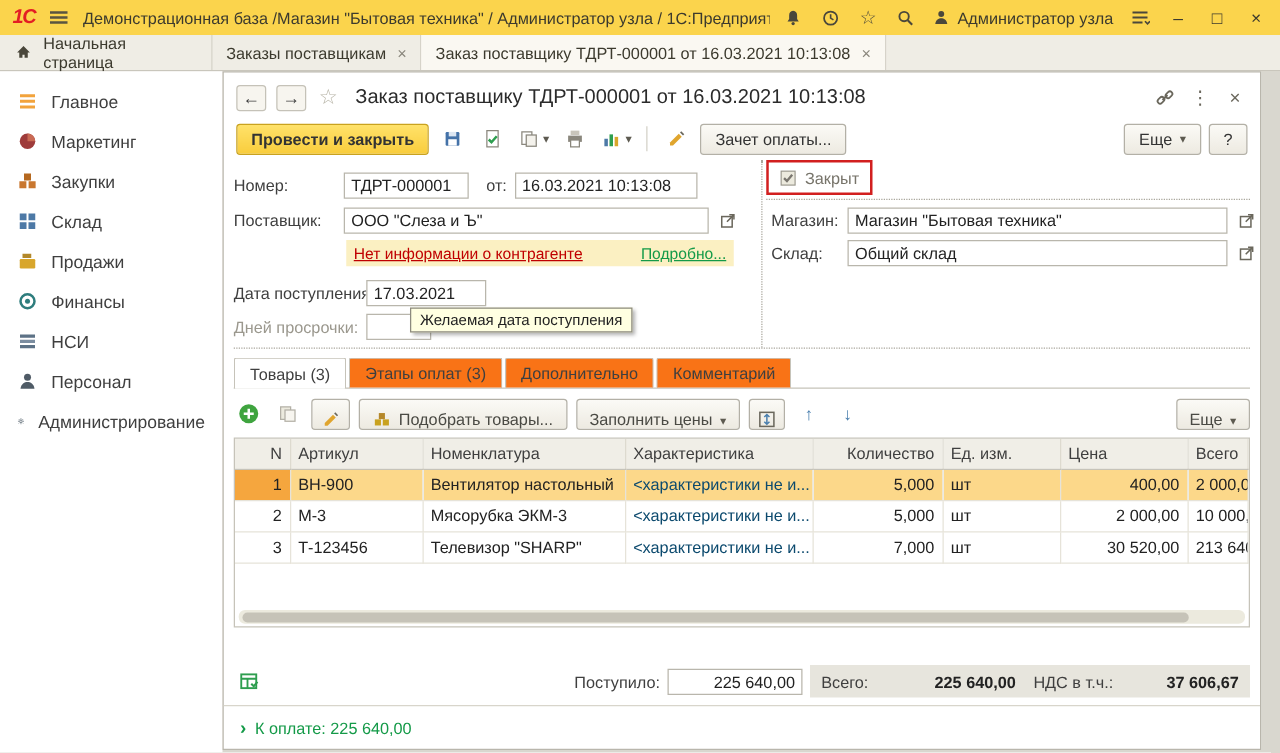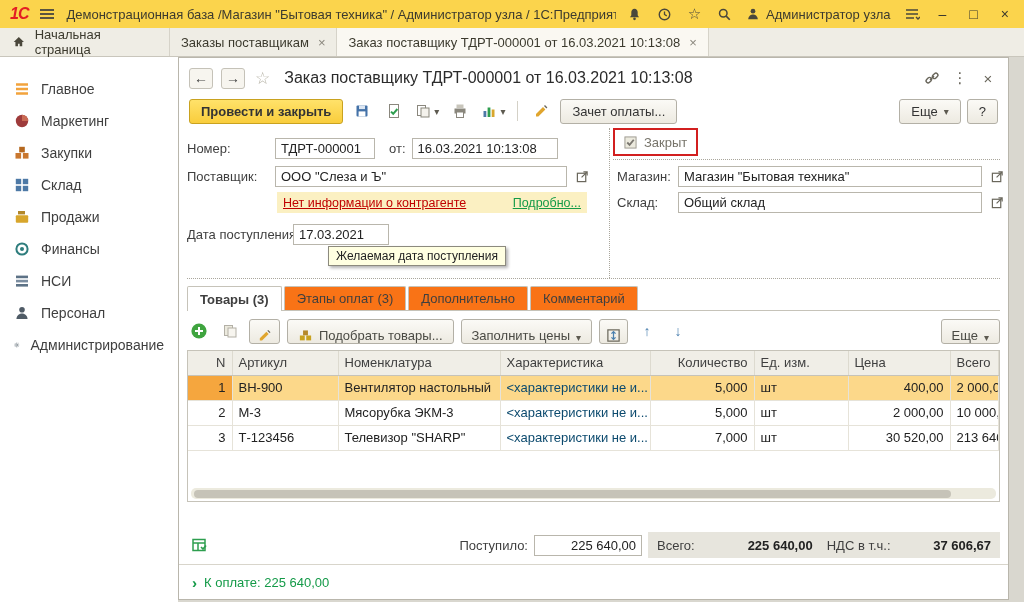--- a/index.html
+++ b/index.html
@@ -21,21 +21,21 @@
   
   .tabbar{height:29px;background:#efede5;display:flex;align-items:stretch;border-bottom:1px solid #c9c6bc}
   .home{width:170px;display:flex;align-items:center;gap:9px;padding:0 12px;border-right:1px solid #d6d3c9;color:#3c3a2e}
   .wtab{display:flex;align-items:center;gap:9px;padding:0 11px;border-right:1px solid #d6d3c9;color:#3c3a2e;white-space:nowrap}
   .wtab.active{background:#faf8f2}
   .tclose{color:#8a877d;font-size:13px}
 
   
   .appbody{display:flex;height:545px}
   .sidebar{width:178px;background:#fff;padding-top:8px}
-  .snav{display:flex;align-items:flex-end;gap:11px;height:32px;padding:0 14px;font-size:14px;color:#3f3f3f;cursor:pointer}
+  .snav{display:flex;align-items:center;gap:11px;height:32px;padding:0 14px;font-size:14px;color:#3f3f3f;cursor:pointer}
   .main{flex:1;position:relative}
   .panel{position:absolute;left:0;top:0;width:831px;height:543px;background:#fff;border:1px solid #b9b6ac}
 
   
   .fh{position:absolute;top:4px;left:10px;right:10px;height:32px;display:flex;align-items:center;gap:8px}
   .navarr{width:24px;height:21px;display:flex;align-items:center;justify-content:center;border:1px solid #c5c2b8;border-radius:3px;background:#f7f5ef;font-size:14px;font-weight:bold;color:#3f3f3f}
   .fstar{color:#b8b5a8;font-size:17px;margin:0 2px}
   .ftitle{font-size:16px;color:#2b2b2b;white-space:nowrap;margin-left:4px}
   .spring{flex:1}
   .fh-ic{width:20px;height:20px;display:flex;align-items:center;justify-content:center;color:#6a675c;font-size:15px}
@@ -64,21 +64,21 @@
   .dislabel{color:#77746a}
   .bluelink{color:#2e7db0;white-space:nowrap}
   .warnbox{position:absolute;left:90px;top:64px;width:310px;height:21px;background:#fbf0c2;display:flex;align-items:center;justify-content:space-between;padding:0 6px}
   .warnlink{color:#c00000;text-decoration:underline;font-size:12.5px;white-space:nowrap}
   .greenlink{color:#149a48;text-decoration:underline;font-size:12.5px;white-space:nowrap}
   .tooltip{position:absolute;left:141px;top:118px;background:#ffffe1;border:1px solid #8c8a7e;box-shadow:2px 2px 3px rgba(0,0,0,.3);padding:2px 7px;font-size:12px;color:#222;z-index:3;white-space:nowrap}
 
   
   .dtabs{position:absolute;top:228px;left:8px;right:8px;height:25px;display:flex;align-items:flex-end;border-bottom:1px solid #c6c3b9}
   .dtab{height:24px;display:flex;align-items:center;padding:0 12px;border:1px solid #c6c3b9;border-bottom:none;background:#f97316;margin-right:2px;border-radius:2px 2px 0 0;color:#3f3f3f;white-space:nowrap}
-  .dtab.active{background:#fff;font-weight:bold;height:25px;margin-bottom:-1px}
+  .dtab.active{background:#fff;font-weight:normal;height:25px;margin-bottom:-1px}
 
   
   .tbar2{position:absolute;top:258px;left:8px;right:8px;height:30px;display:flex;align-items:center;gap:7px}
   .tbtn{height:25px;display:inline-flex;align-items:flex-end;gap:6px;padding:0 10px;background:linear-gradient(#fbfaf6,#edeae1);border:1px solid #b3b0a6;border-radius:3px;color:#4a4a44;white-space:nowrap}
   .flatic{width:24px;height:24px;display:flex;align-items:center;justify-content:center}
   .mvarr{font-size:14px;font-weight:bold;color:#4a7fae}
 
   
   .tablewrap{position:absolute;top:292px;left:8px;right:8px;height:152px;border:1px solid #c6c3b9;overflow:hidden;background:#fff}
   table{border-collapse:collapse;width:100%;table-layout:fixed}
@@ -336,20 +336,24 @@
         <div class="warnbox">
           <span class="warnlink">Нет информации о контрагенте</span>
           <span class="greenlink">Подробно...</span>
         </div>
 
         <div class="frow" style="top:96px;left:0">
           <span class="flabel" style="width:100px">Дата поступления:</span>
           <span class="field" style="width:96px">17.03.2021</span>
         </div>
 
+        <div class="frow" style="top:123px;left:0">
+          <span class="flabel dis" style="width:100px">Дней просрочки:</span>
+          <span class="field" style="width:52px"></span>
+        </div>
 
         <div class="tooltip">Желаемая дата поступления</div>
 
         <div class="redbox">
           <span>
             <svg width="13" height="13" viewBox="0 0 14 14">
                 <rect x="1" y="1" width="12" height="12" fill="#eceade" stroke="#9a978d"></rect>
                 <path d="M3.5 7l2.5 2.5L10.5 4" fill="none" stroke="#7a7770" stroke-width="2"></path>
               </svg>
           </span>

